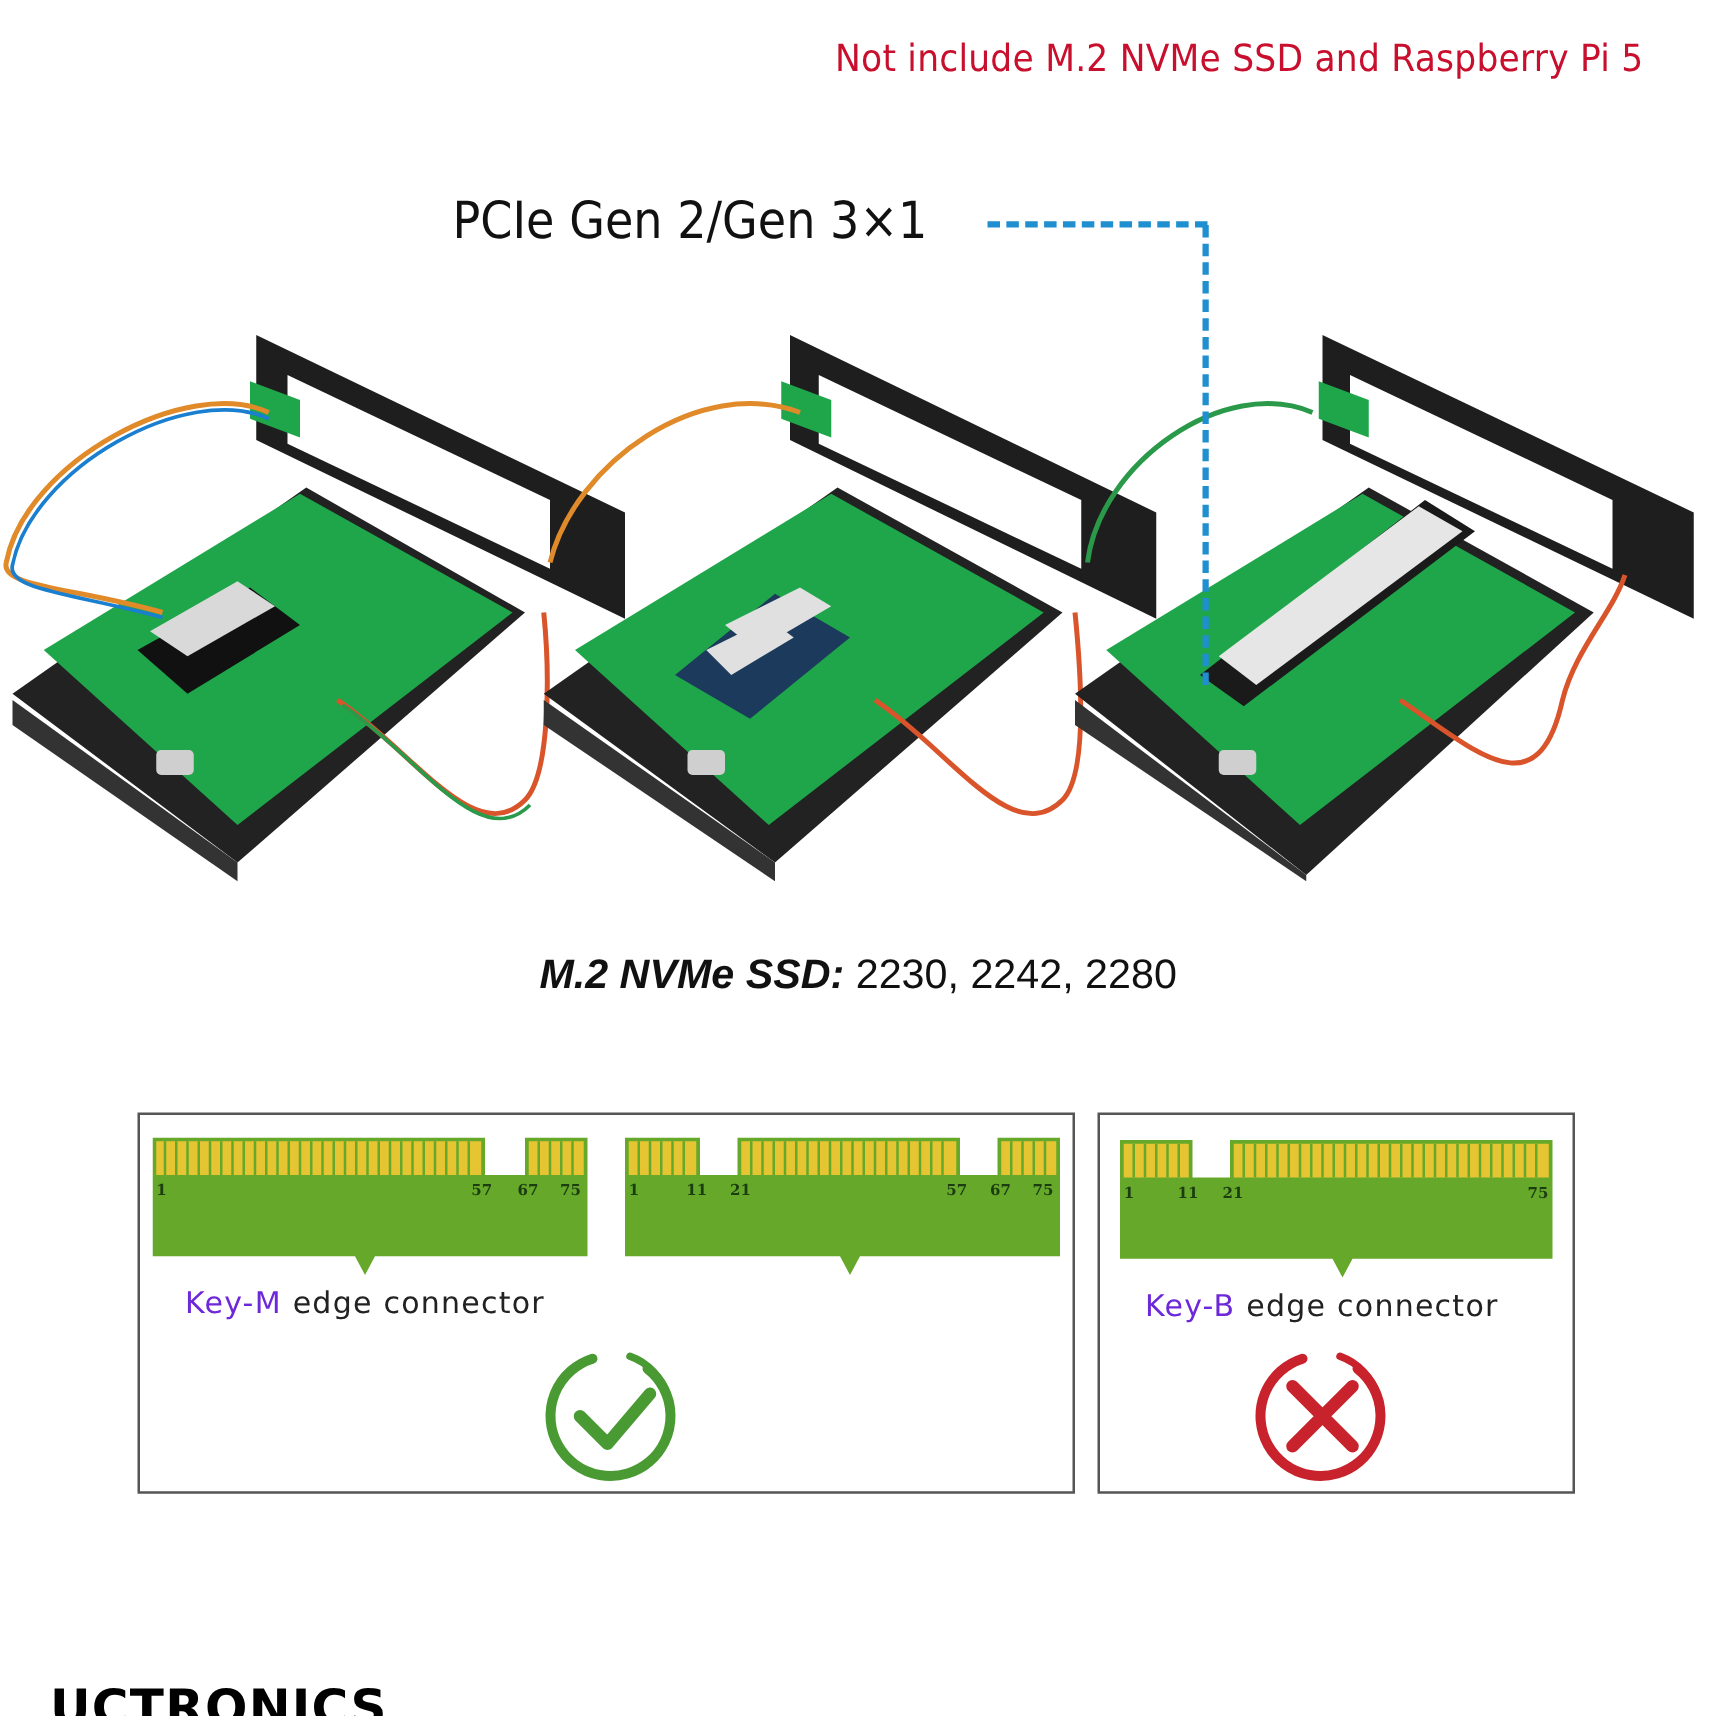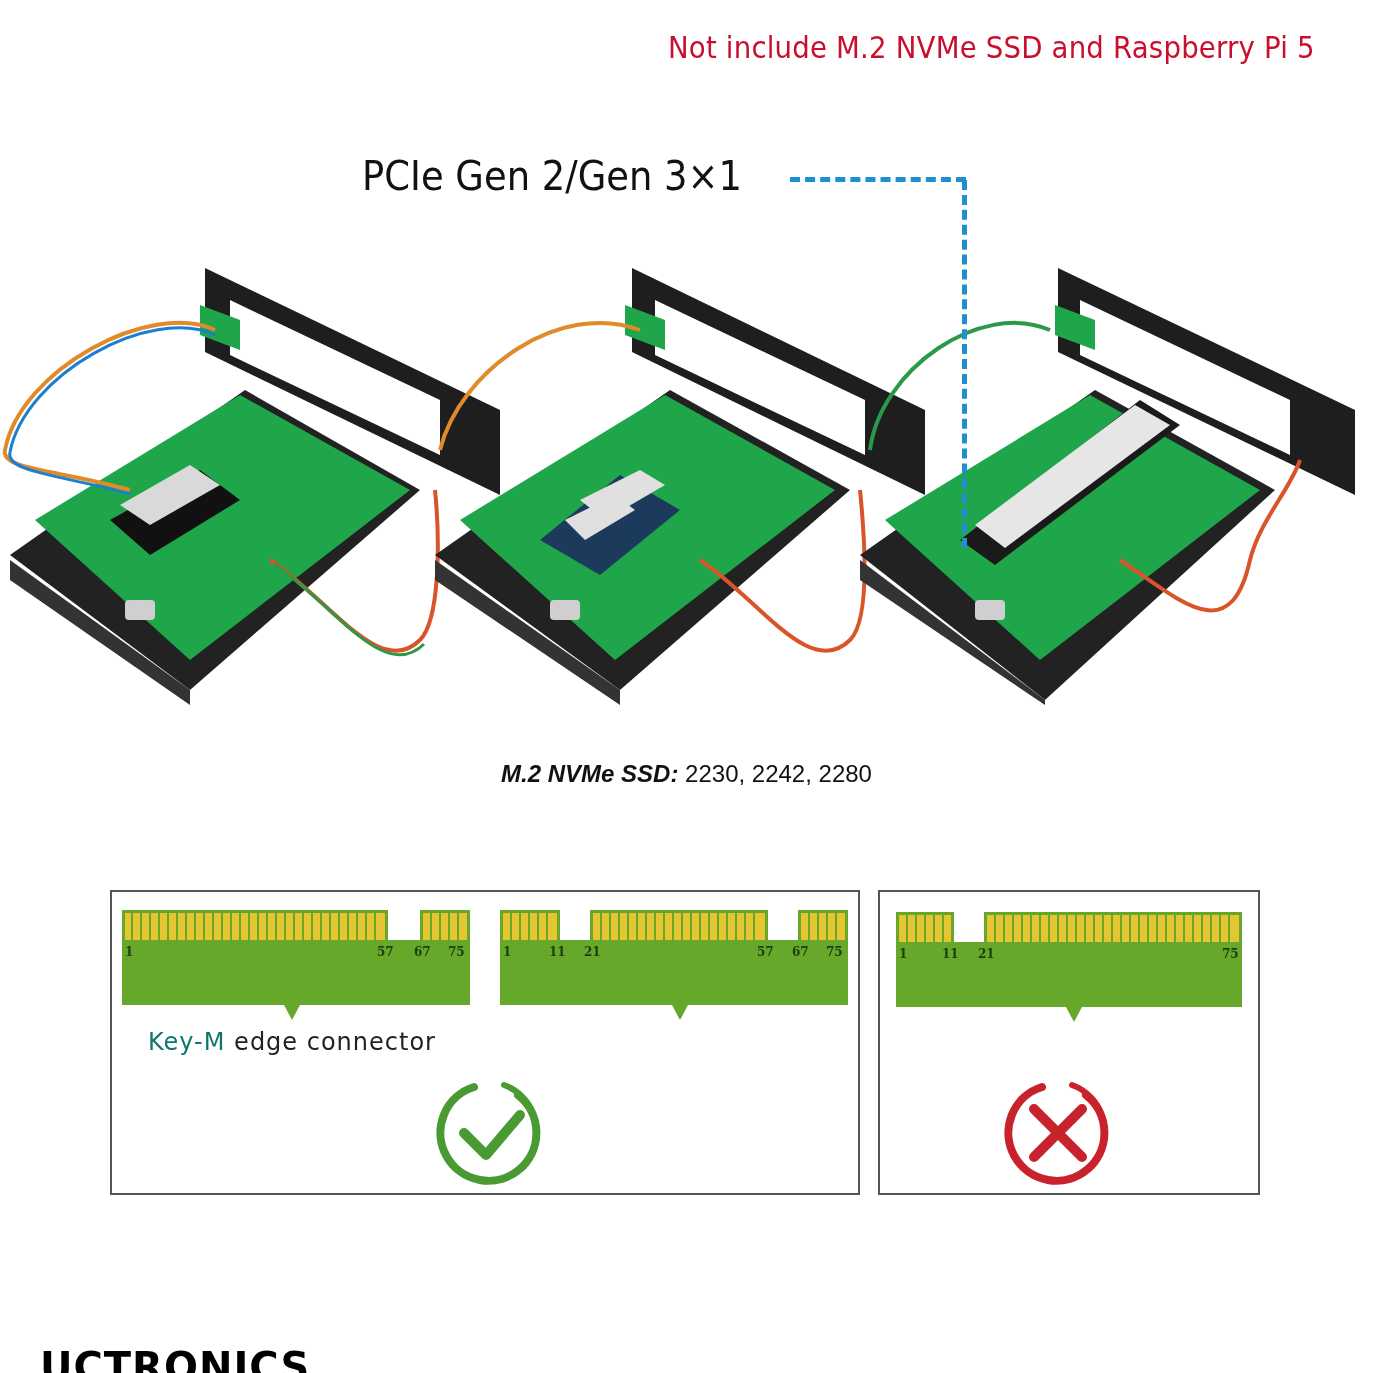--- a/index.html
+++ b/index.html
@@ -2,28 +2,28 @@
 <html><head>
 <meta charset="utf-8">
 <style>
   html,body{margin:0;padding:0;background:#ffffff;}
   body{width:1373px;height:1373px;position:relative;overflow:hidden;font-family:"Liberation Sans",sans-serif;}
   .abs{position:absolute;}
   #notice{left:668px;top:30px;font-size:30px;color:#c8102e;letter-spacing:0.2px;white-space:nowrap;font-family:"DejaVu Sans",sans-serif;font-weight:normal;transform:scaleX(0.92);transform-origin:left center;}
   #pcie{left:362px;top:152px;font-size:41px;color:#111;white-space:nowrap;font-family:"DejaVu Sans",sans-serif;transform:scaleX(0.9);transform-origin:left center;}
   #dash-h{left:790px;top:177px;width:176px;height:0;border-top:5px dashed #1f8fd0;}
   #dash-v{left:962px;top:180px;width:0;height:368px;border-left:5px dashed #1f8fd0;}
-  #ssd-sizes{left:0;width:1373px;top:760px;text-align:center;font-size:24px;color:#111;white-space:nowrap;}
+  #ssd-sizes{left:0;width:1373px;top:760px;text-align:center;font-size:33px;color:#111;white-space:nowrap;}
   #ssd-sizes .lbl{font-weight:bold;font-style:italic;}
   .panel{border:2px solid #555;background:#fff;box-sizing:border-box;}
   #panel-ok{left:110px;top:890px;width:750px;height:305px;}
   #panel-bad{left:878px;top:890px;width:382px;height:305px;}
   .conn{position:absolute;}
   .caption{position:absolute;font-size:24px;white-space:nowrap;letter-spacing:1px;color:#222;font-family:"DejaVu Sans",sans-serif;}
-  .caption .key{color:#0f766e;}
+  .caption .key{color:#6d28d9;}
   .badge{position:absolute;}
   #logo{left:40px;top:1300px;font-size:40px;font-weight:bold;color:#000000;letter-spacing:1px;font-family:"DejaVu Sans",sans-serif;margin-top:44px;}
   #photo{left:0;top:260px;width:1373px;height:460px;}
 </style>
 </head>
 <body>
 
 <div id="notice" class="abs">Not include M.2 NVMe SSD and Raspberry Pi 5</div>
 
 <div id="pcie" class="abs">PCIe Gen 2/Gen 3×1</div>
@@ -144,20 +144,24 @@
     <g stroke="#66a82a" stroke-width="2">
       <path d="M11,3V30M20,3V30M29,3V30M38,3V30M47,3V30M99,3V30M108,3V30M117,3V30M126,3V30M135,3V30M144,3V30M153,3V30M162,3V30M171,3V30M180,3V30M189,3V30M198,3V30M207,3V30M216,3V30M225,3V30M234,3V30M243,3V30M252,3V30M261,3V30M270,3V30M279,3V30M288,3V30M297,3V30M306,3V30M315,3V30M324,3V30M333,3V30"></path>
     </g>
     <g font-family="DejaVu Serif, serif" font-size="12" fill="#1b3d10" font-weight="bold">
       <text x="3" y="46">1</text>
       <text x="46" y="46">11</text>
       <text x="82" y="46">21</text>
       <text x="326" y="46">75</text>
     </g>
   </svg>
+  <div class="caption" style="left:36px;top:139px">
+    <span class="key">Key-B</span>
+    <span>edge connector</span>
+  </div>
 
   <svg class="badge" style="left:122px;top:185px" width="112" height="112" viewBox="0 0 112 112">
     <path d="M40,10 A48,48 0 1 0 84,18" stroke="#c8232c" stroke-width="8" fill="none" stroke-linecap="round"></path>
     <path d="M70,8 A48,48 0 0 1 100,40" stroke="#c8232c" stroke-width="6" fill="none" stroke-linecap="round"></path>
     <path d="M32,32 L80,80 M80,32 L32,80" stroke="#c8232c" stroke-width="10" fill="none" stroke-linecap="round"></path>
   </svg>
 </div>
 
 <div id="logo" class="abs">UCTRONICS</div>
 

